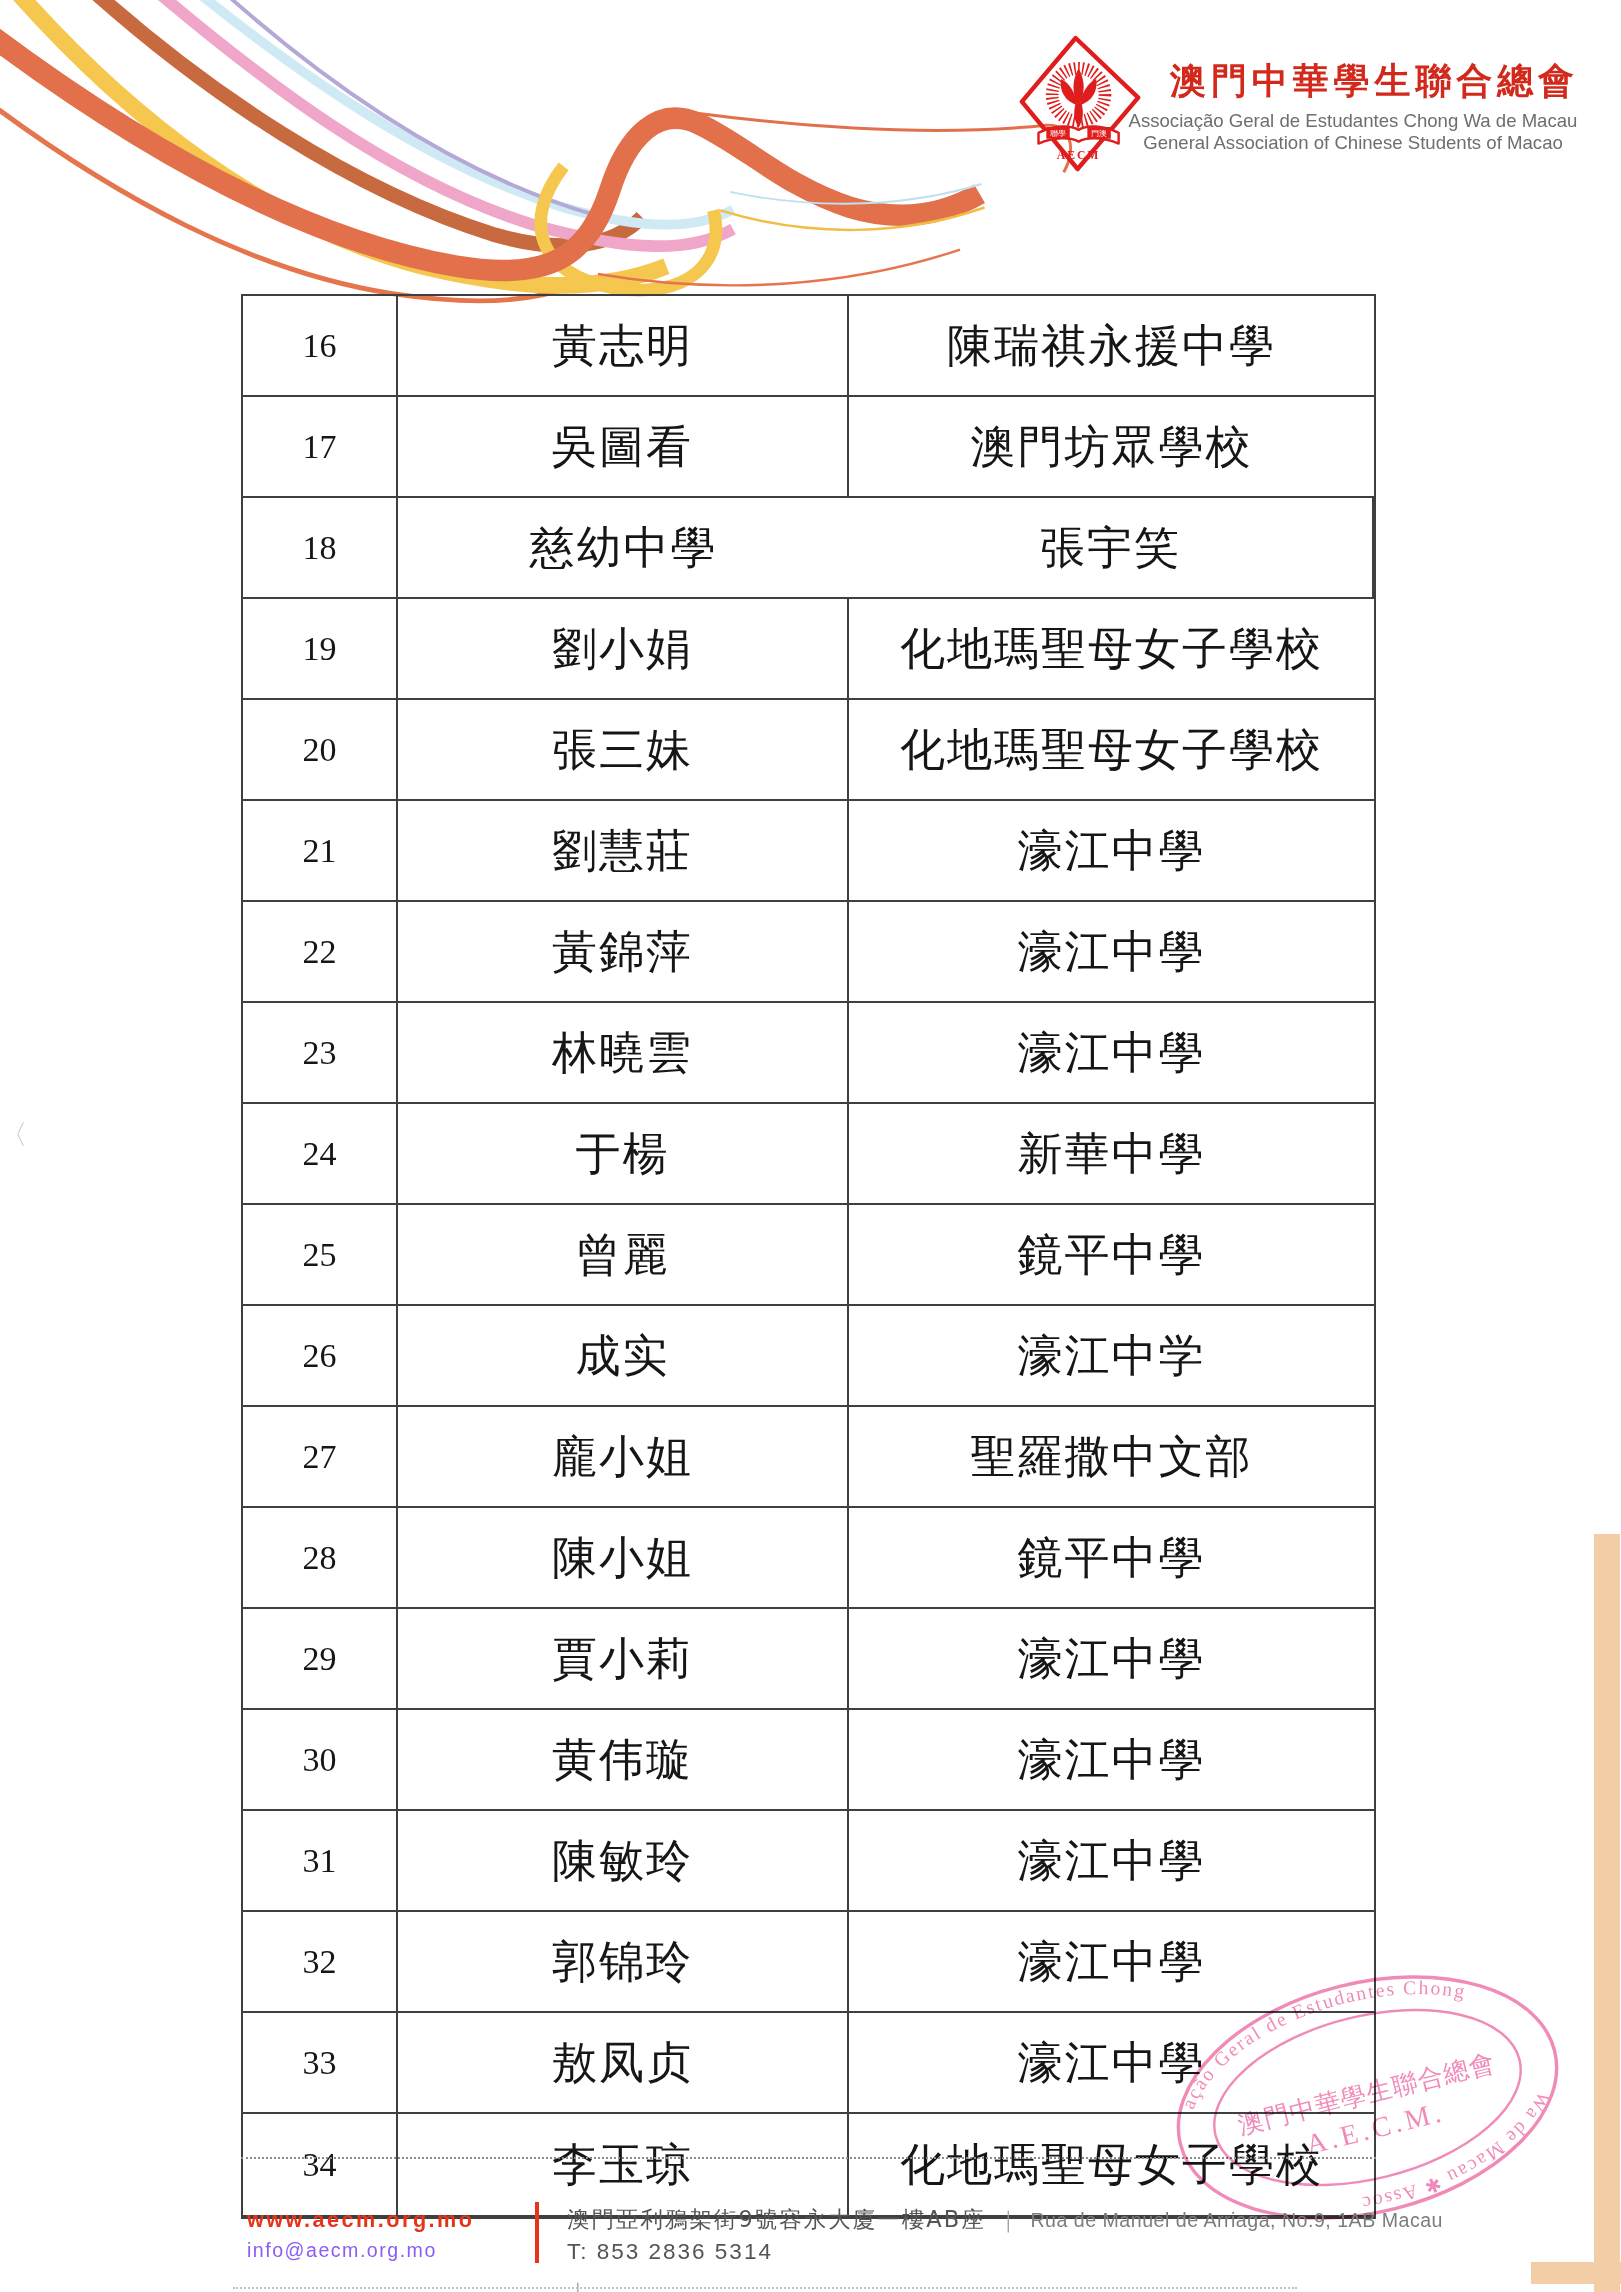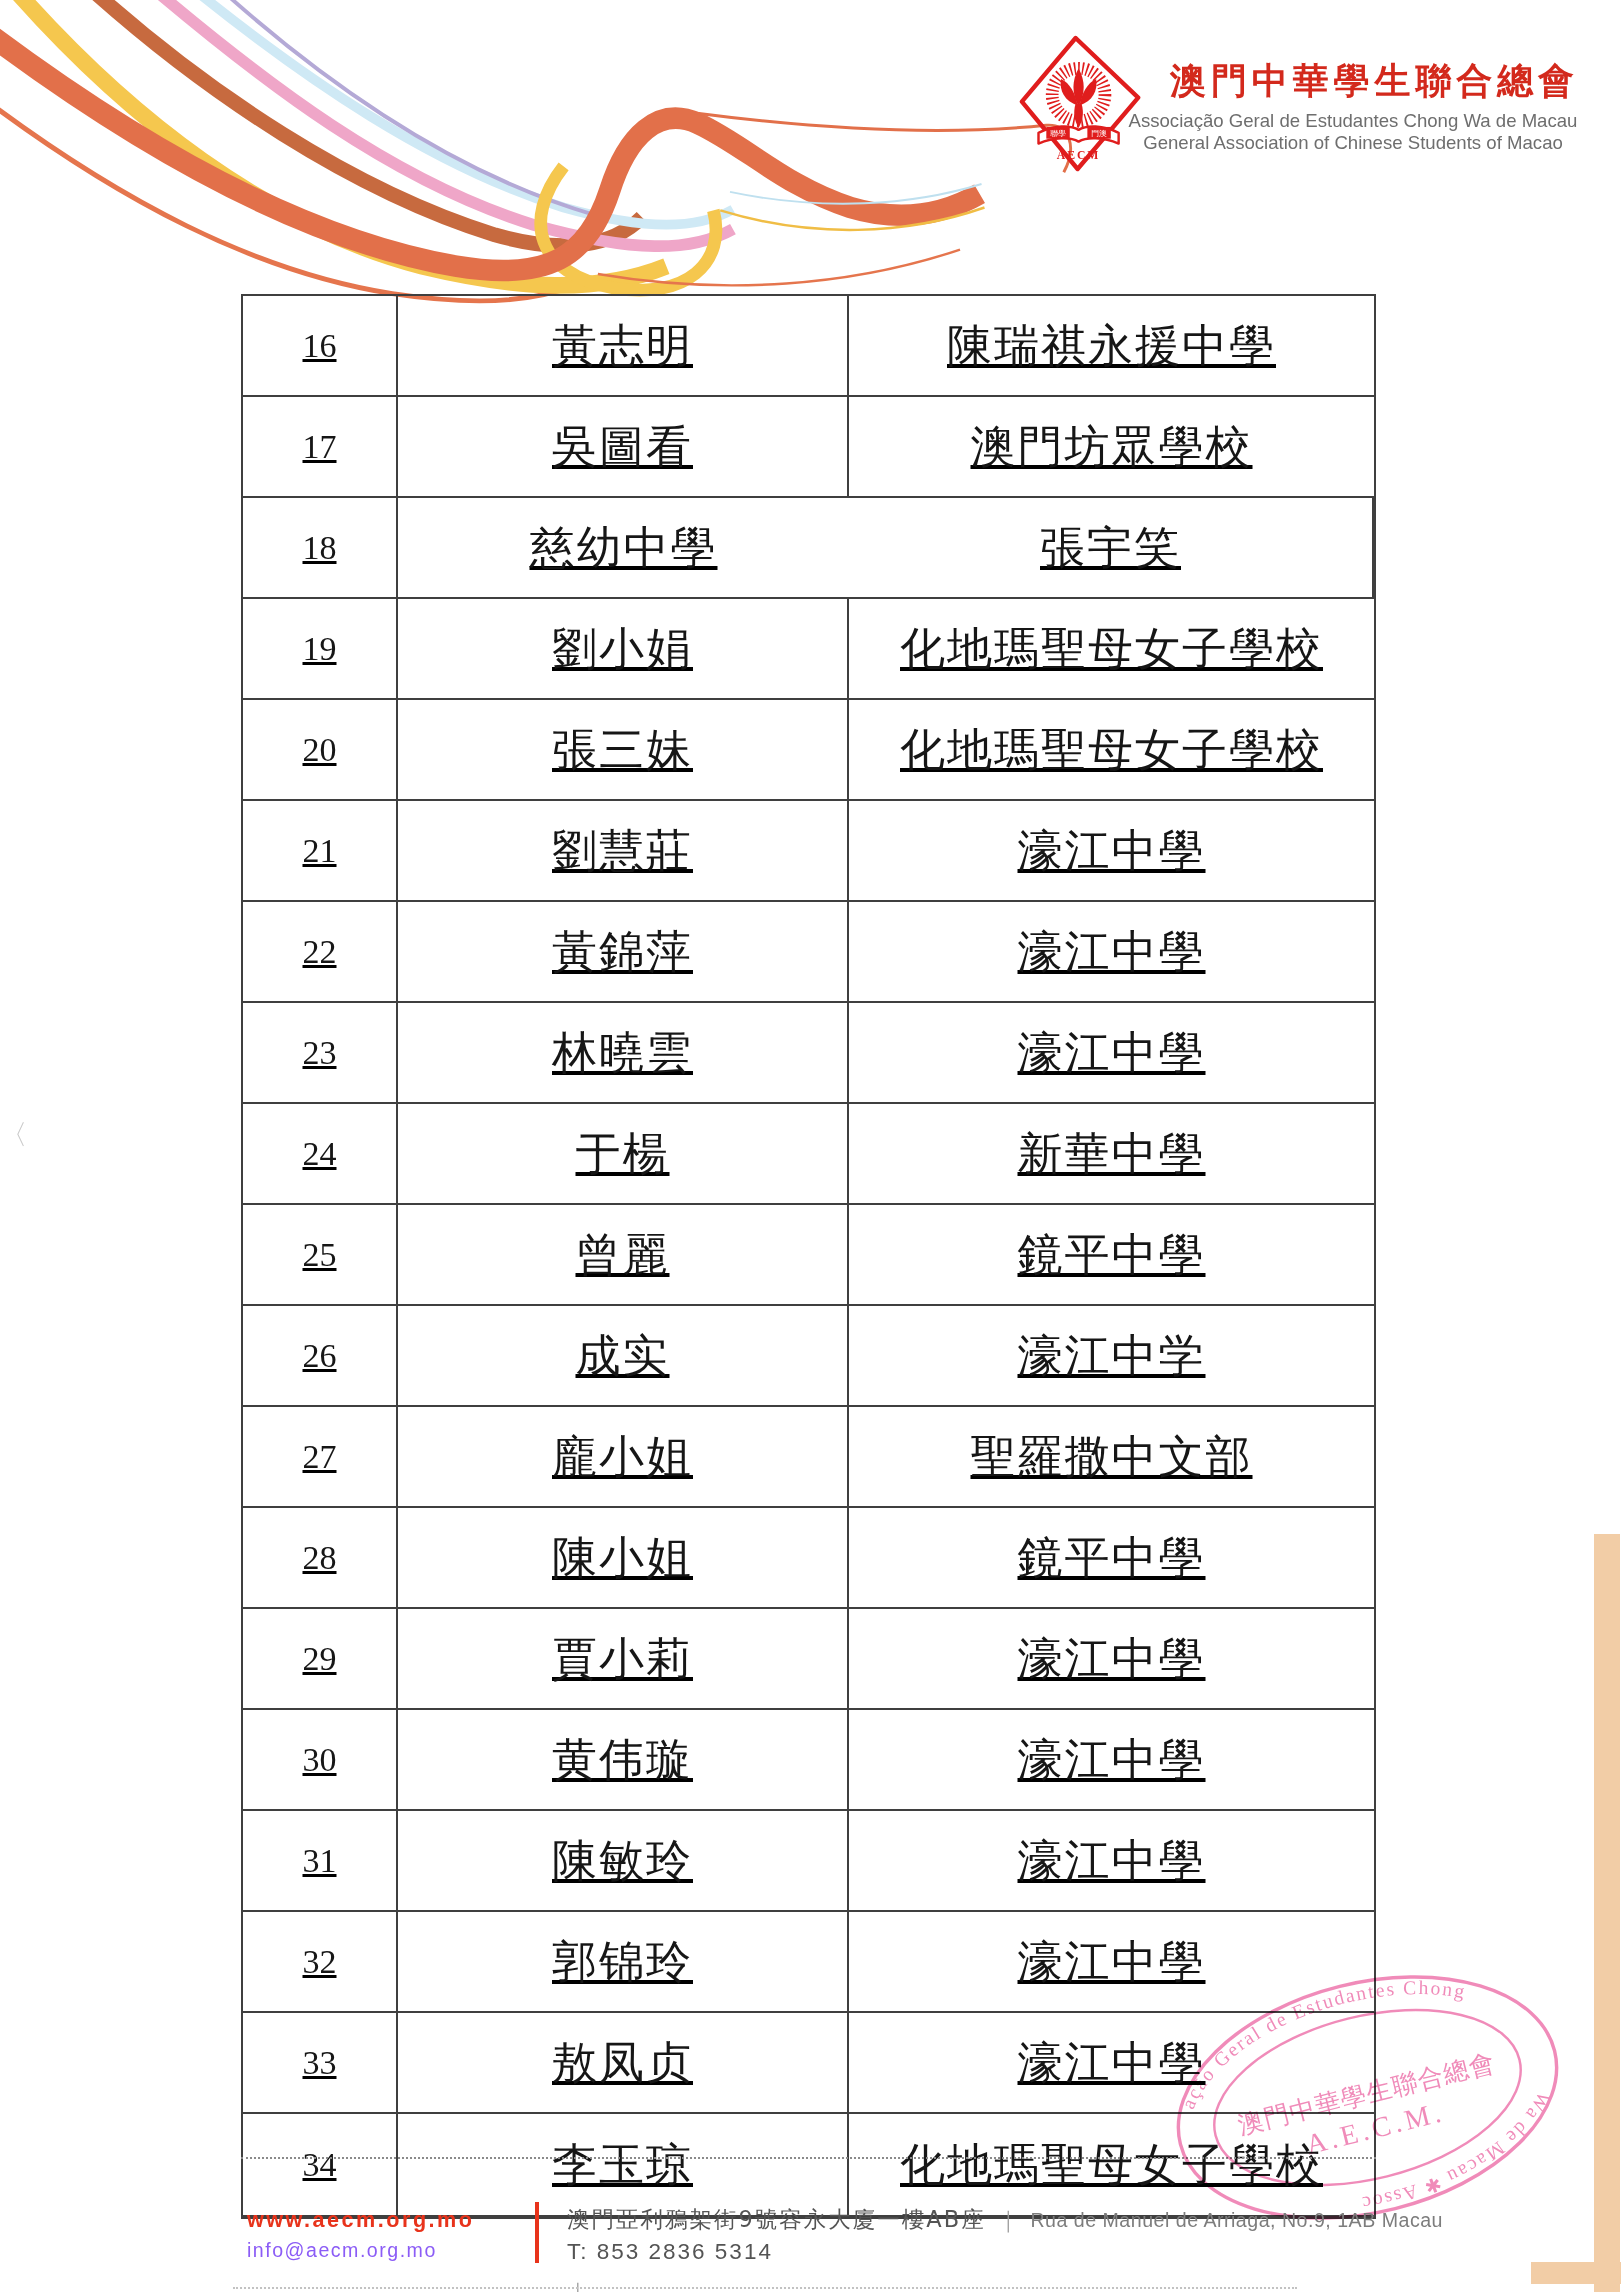--- a/index.html
+++ b/index.html
@@ -10,21 +10,21 @@
   
   #org-title-zh{left:1164px;top:57px;width:421px;text-align:center;
     font-family:"DejaVu Serif","Liberation Serif",serif;font-weight:700;
     font-size:36px;letter-spacing:4.9px;color:#d3291c;white-space:nowrap;}
   #org-title-pt{left:1108px;top:110px;width:490px;text-align:center;
     font-size:18.6px;color:#6e6e6e;white-space:nowrap;}
   #org-title-en{left:1108px;top:132px;width:490px;text-align:center;
     font-size:18.6px;color:#6e6e6e;white-space:nowrap;}
 
   
-  #roster{left:241px;top:294px;width:1135px;border:2px solid #3f3f3f;box-sizing:border-box;text-decoration:underline;}
+  #roster{left:241px;top:294px;width:1135px;border:2px solid #3f3f3f;box-sizing:border-box;}
   .tr{display:grid;grid-template-columns:155px 451px 1fr;height:99px;
       border-bottom:2px solid #3f3f3f;}
   .tr:last-child{height:101px;border-bottom:2px solid #3f3f3f;}
   .td{display:flex;align-items:center;justify-content:center;color:#161616;}
   .td.c1{border-right:2px solid #3f3f3f;font-family:"Liberation Serif",serif;font-size:34px;}
   .td.c2{border-right:2px solid #3f3f3f;}
   .cjk{font-family:"DejaVu Serif","Liberation Serif",serif;font-size:45px;letter-spacing:2px;}
 
   #row34-dotted{left:241px;top:2157px;width:1135px;border-top:2px dotted #8a8a8a;height:0;}
   #bottom-dotted{left:233px;top:2287px;width:1064px;border-top:2px dotted #c2c2c2;height:0;}

